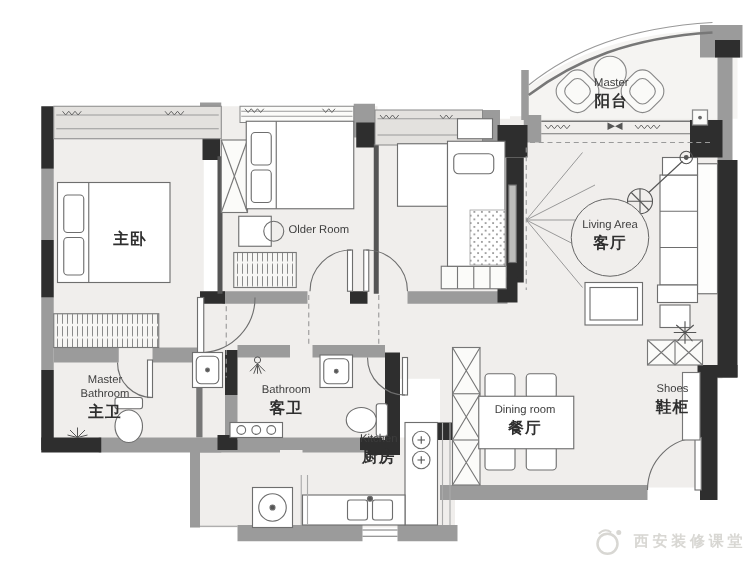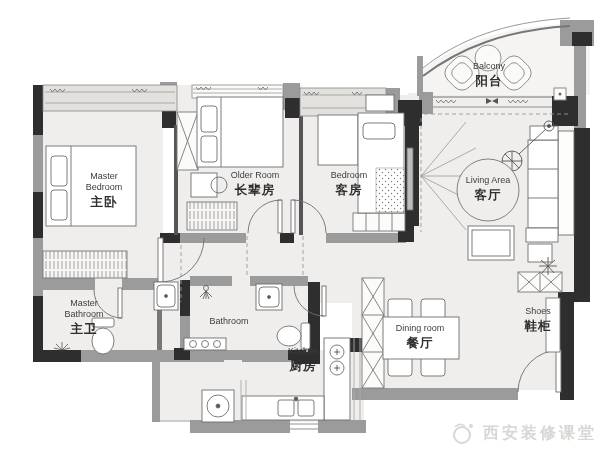--- a/index.html
+++ b/index.html
@@ -12,21 +12,21 @@
     position:absolute;transform:translate(-50%,-50%);
     text-align:center;color:#3a3a3a;pointer-events:none;
   }
   .room-label .en{font-size:9px;line-height:1.2;color:#3d3d3d;}
   .room-label .cn{font-size:12.5px;font-weight:600;letter-spacing:1px;margin-top:1px;color:#2f2f2f;}
   #watermark{
     position:absolute;right:6px;bottom:10px;display:flex;align-items:center;gap:6px;
     color:#d8d7d3;
   }
   #watermark .wm-text{
-    font-size:16px;font-weight:bold;letter-spacing:3px;color:#d8d7d3;
+    font-size:12px;font-weight:bold;letter-spacing:3px;color:#d8d7d3;
   }
 </style>
 </head>
 <body>
 
 <div id="canvas">
 
 <svg id="plan-svg" width="603" height="457" viewBox="0 0 603 457">
   <defs>
     <pattern id="comb" width="4" height="10" patternUnits="userSpaceOnUse">
@@ -349,45 +349,40 @@
     </g>
     <g>
       <rect x="154" y="282" width="24" height="28"></rect>
       <rect x="157" y="285" width="18" height="22" rx="4"></rect>
       <circle cx="166" cy="296" r="1.5" fill="#555"></circle>
     </g>
   </g>
 </svg>
 
 <div class="room-label" style="left:104px;top:191px;width:62px">
-  <div class="en">Master Bedroom</div>
   <div class="cn">主卧</div>
 </div>
 <div class="room-label" style="left:255px;top:184px;width:84px">
   <div class="en">Older Room</div>
-  <div class="cn">长辈房</div>
-</div>
-<div class="room-label" style="left:349px;top:184px;width:70px">
-  <div class="en">Bedroom</div>
-  <div class="cn">客房</div>
 </div>
 <div class="room-label" style="left:489px;top:75px;width:70px">
-  <div class="en">Balcony</div>
+  <div class="en">Master</div>
   <div class="cn">阳台</div>
 </div>
 <div class="room-label" style="left:84px;top:318px;width:64px">
   <div class="en">Master Bathroom</div>
   <div class="cn">主卫</div>
 </div>
 <div class="room-label" style="left:488px;top:189px;width:74px">
   <div class="en">Living Area</div>
   <div class="cn">客厅</div>
 </div>
 <div class="room-label" style="left:229px;top:321px;width:70px">
   <div class="en">Bathroom</div>
+  <div class="cn">客卫</div>
 </div>
 <div class="room-label" style="left:303px;top:360px;width:70px">
   <div class="en">Kitchen</div>
   <div class="cn">厨房</div>
 </div>
 <div class="room-label" style="left:538px;top:320px;width:60px">
   <div class="en">Shoes</div>
   <div class="cn">鞋柜</div>
 </div>
 <div class="room-label" style="left:420px;top:337px;width:90px">

